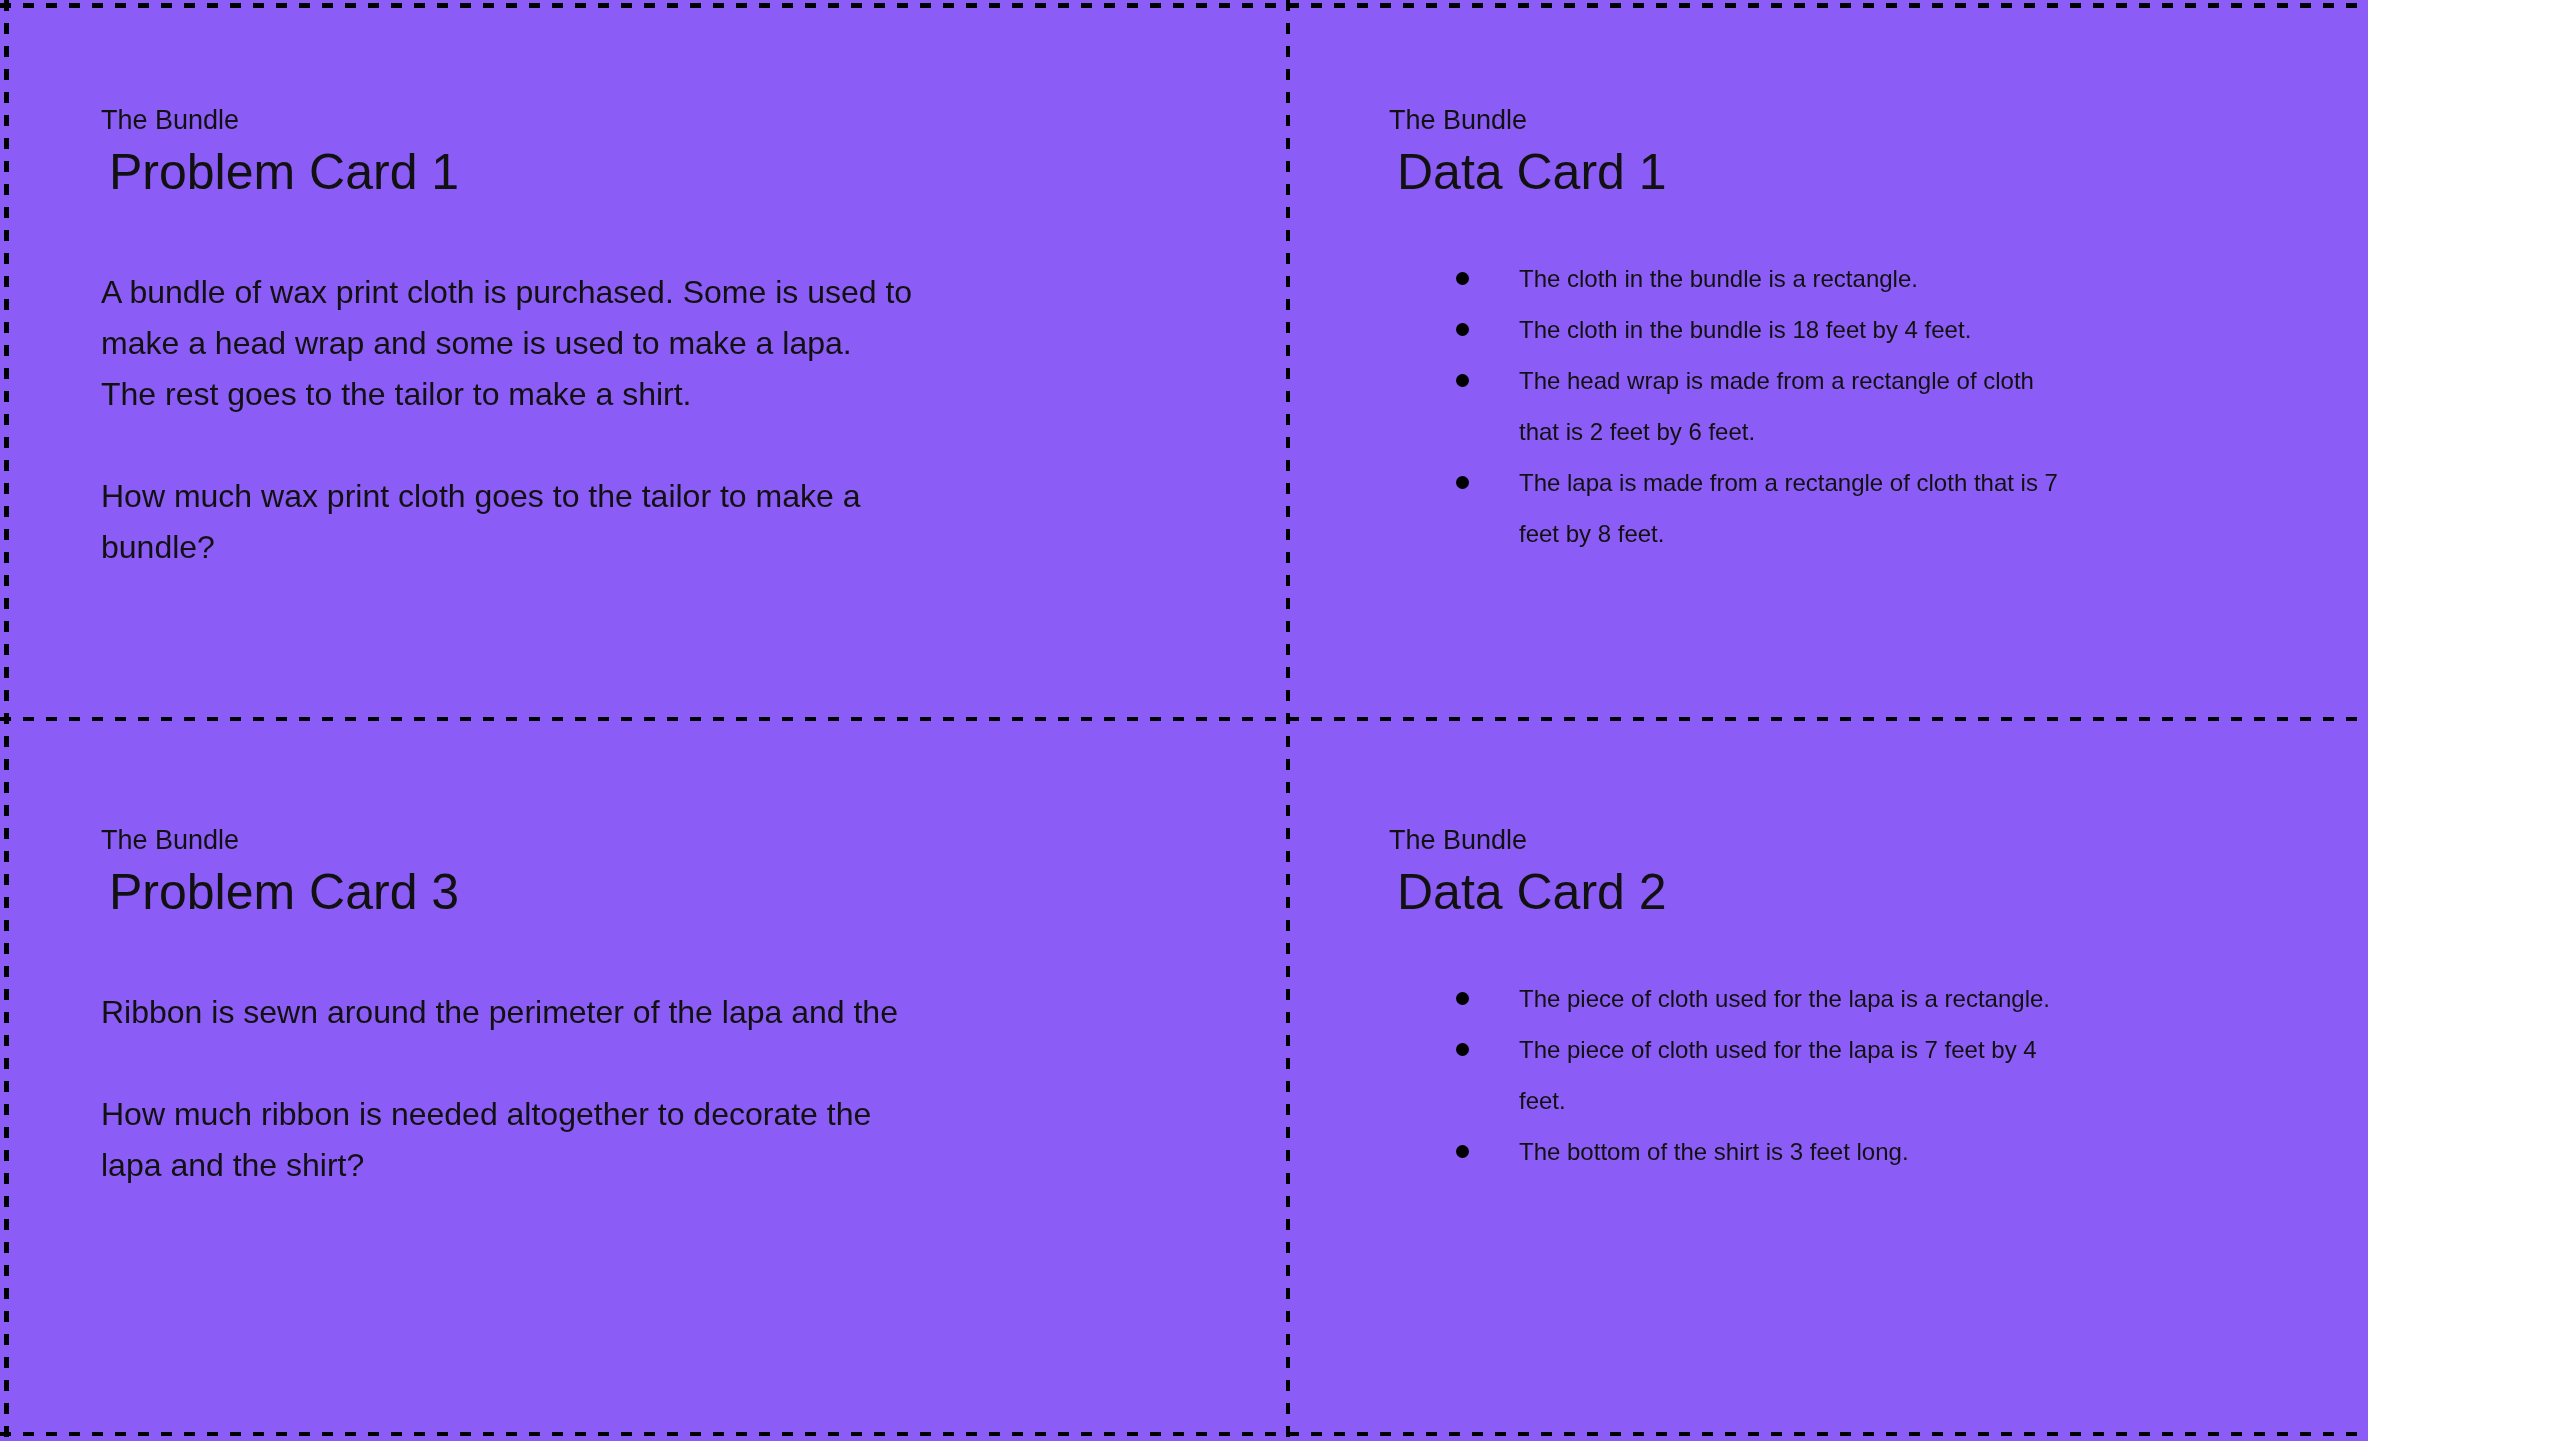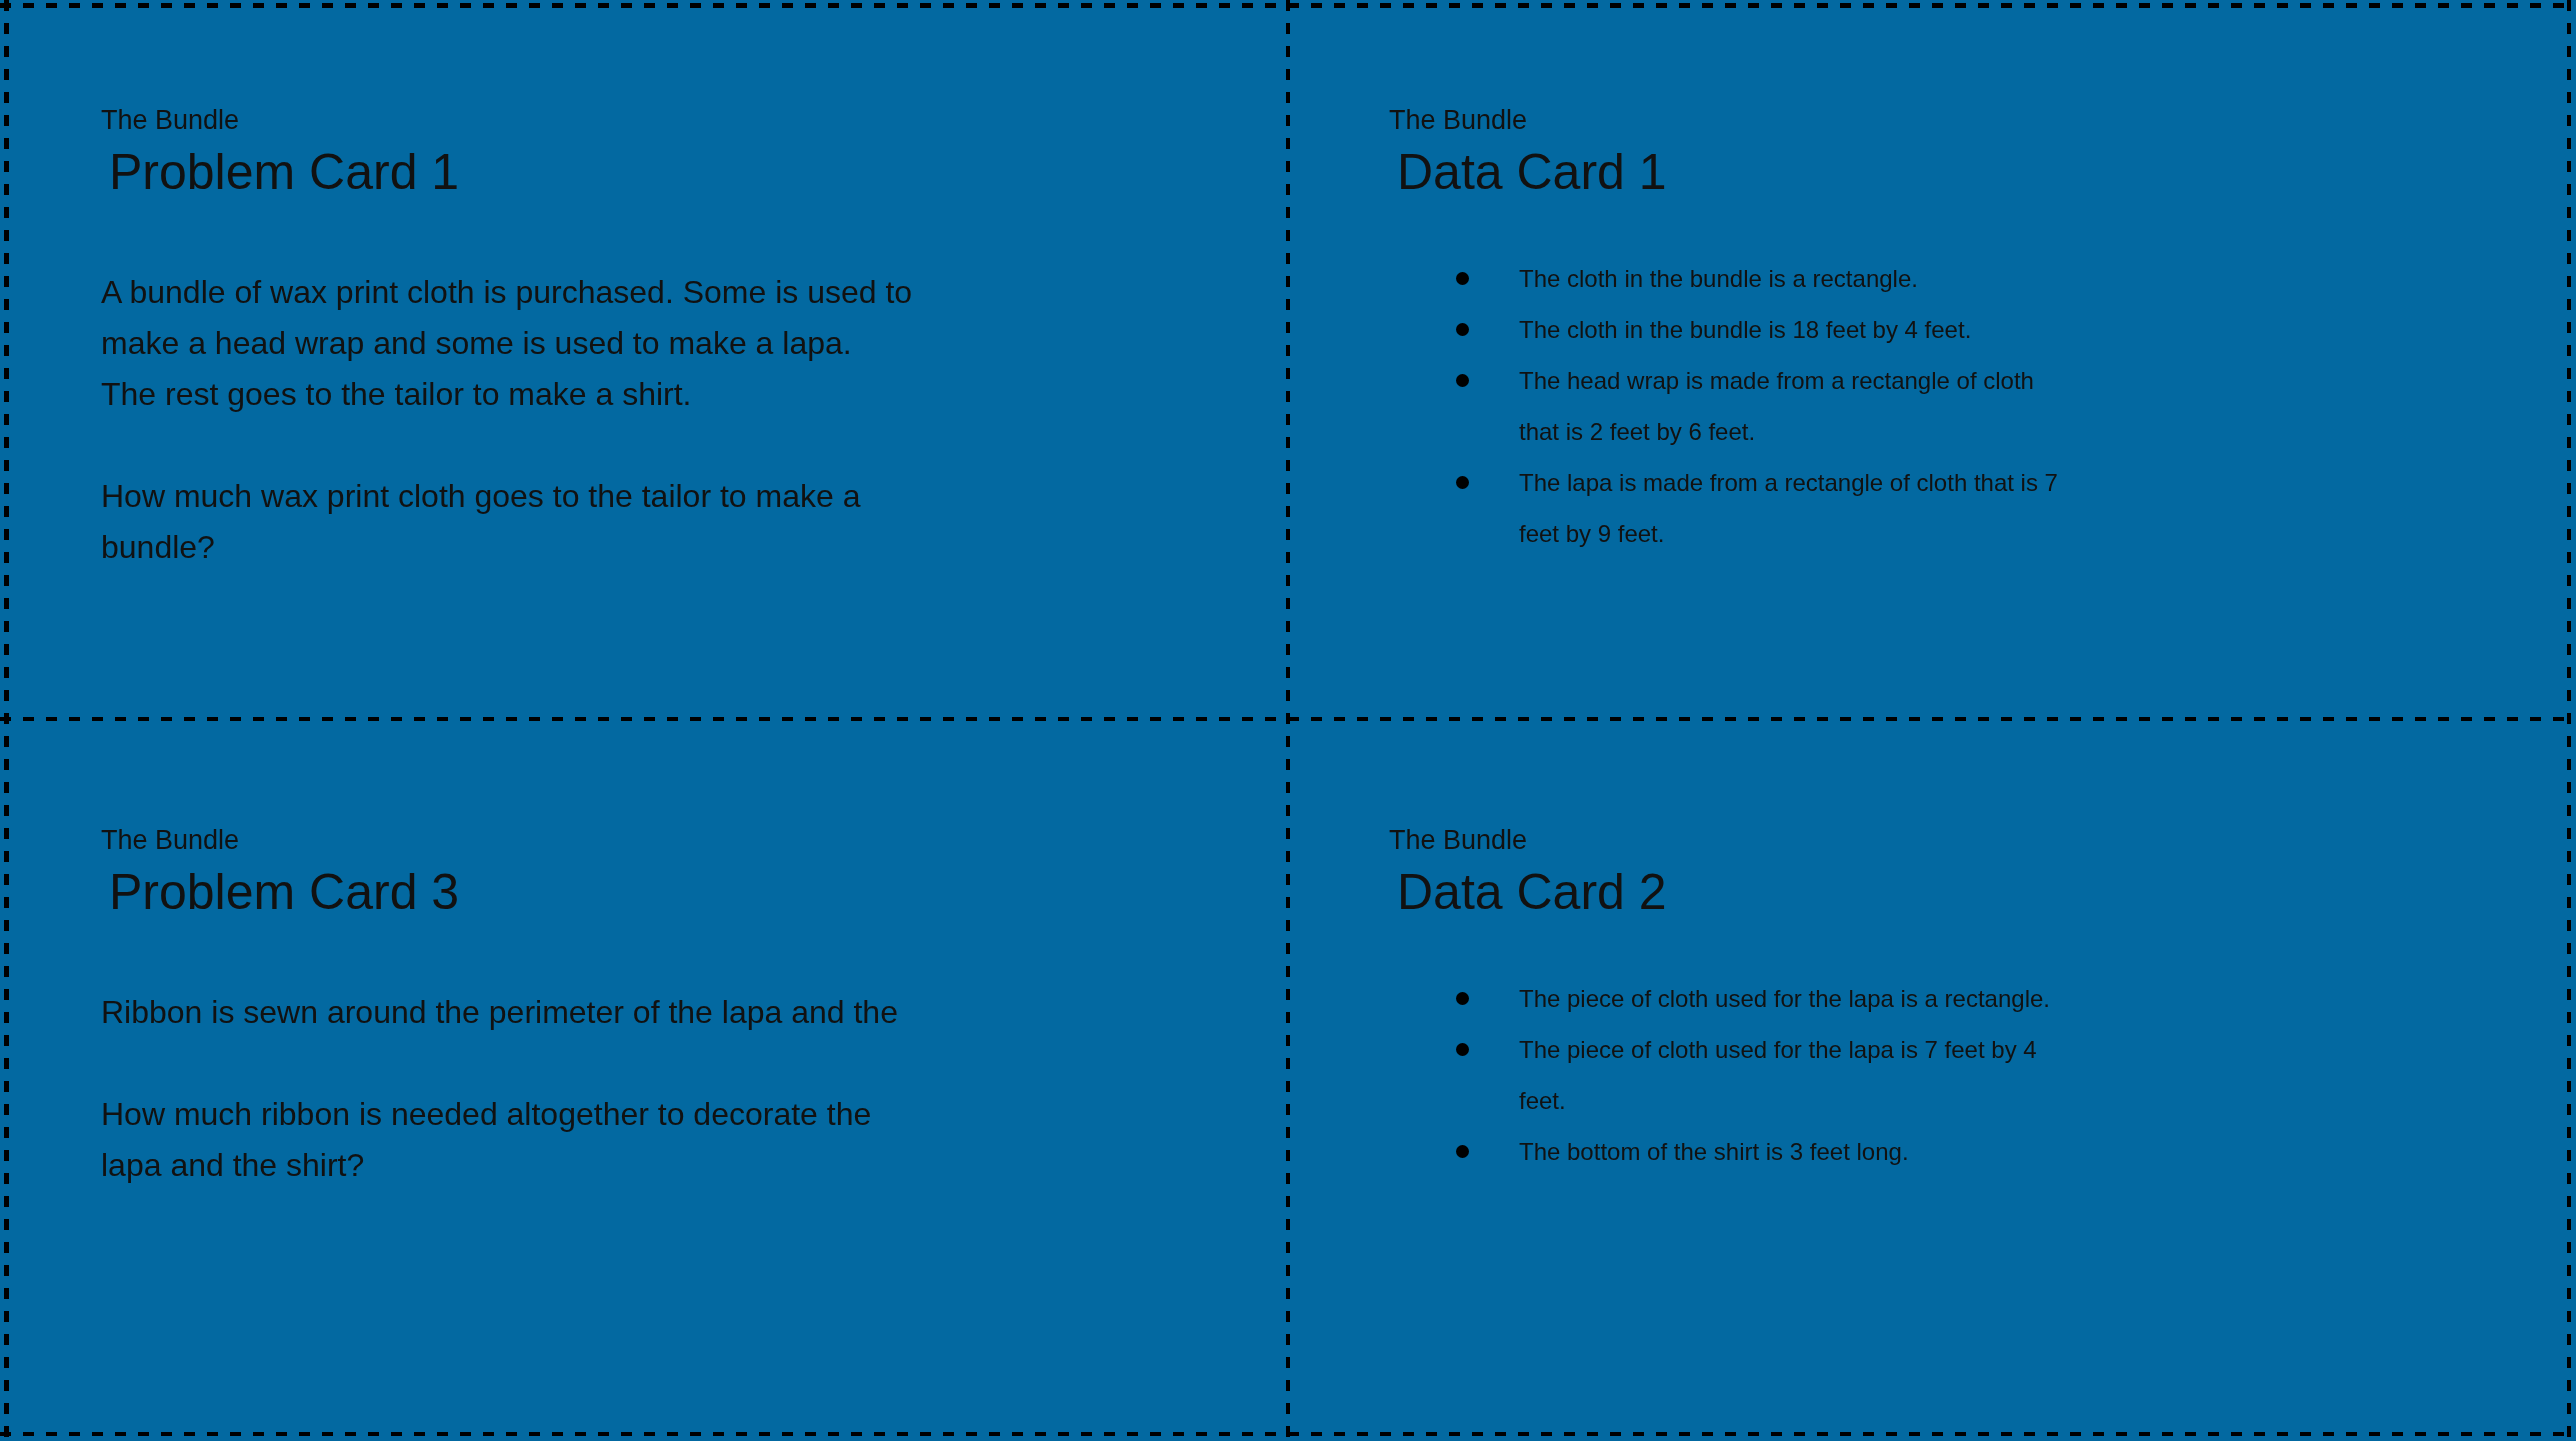--- a/index.html
+++ b/index.html
@@ -1,20 +1,20 @@
 <!DOCTYPE html>
 <html style="font-size:13.7px"><head>
 <meta charset="utf-8">
 <style>
   html, body { margin: 0; padding: 0; background: #ffffff; }
   .page {
     position: relative;
-    width: 2576px;
+    width: 2368px;
     height: 1441px;
-    background: #0369a1;
+    background: #8b5cf6;
     color: #111111;
     font-family: "Liberation Sans", sans-serif;
     overflow: hidden;
   }
   
   .hline {
     position: absolute; left: 0; width: 2576px; height: 4.3px;
     background: repeating-linear-gradient(90deg, #000 0 11px, transparent 11px 23px);
   }
   .vline {
@@ -114,21 +114,21 @@
         <span class="line">The cloth in the bundle is 18 feet by 4 feet.</span>
       </li>
       <li class="bullet">
         <span class="dot"></span>
         <span class="line">The head wrap is made from a rectangle of cloth</span>
         <span class="line">that is 2 feet by 6 feet.</span>
       </li>
       <li class="bullet">
         <span class="dot"></span>
         <span class="line">The lapa is made from a rectangle of cloth that is 7</span>
-        <span class="line">feet by 9 feet.</span>
+        <span class="line">feet by 8 feet.</span>
       </li>
     </ul>
   </div>
 
   <div class="card bl">
     <div class="kicker">The Bundle</div>
     <div class="title">Problem Card 3</div>
     <div class="para first">
       <span class="line">Ribbon is sewn around the perimeter of the lapa and the</span>
     </div>

